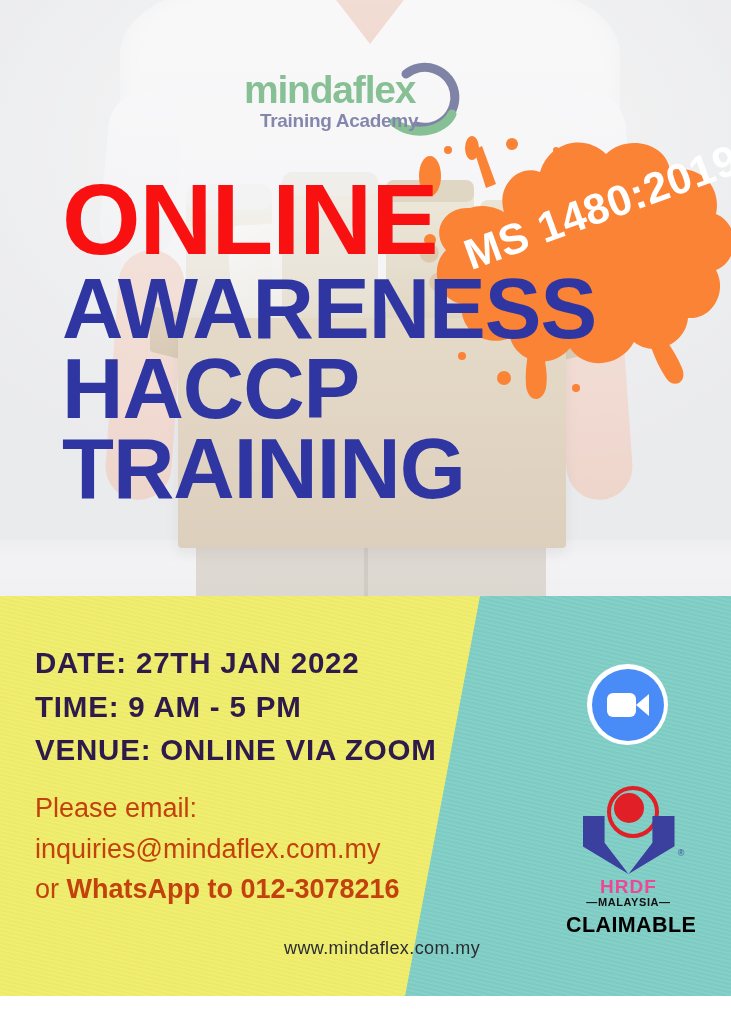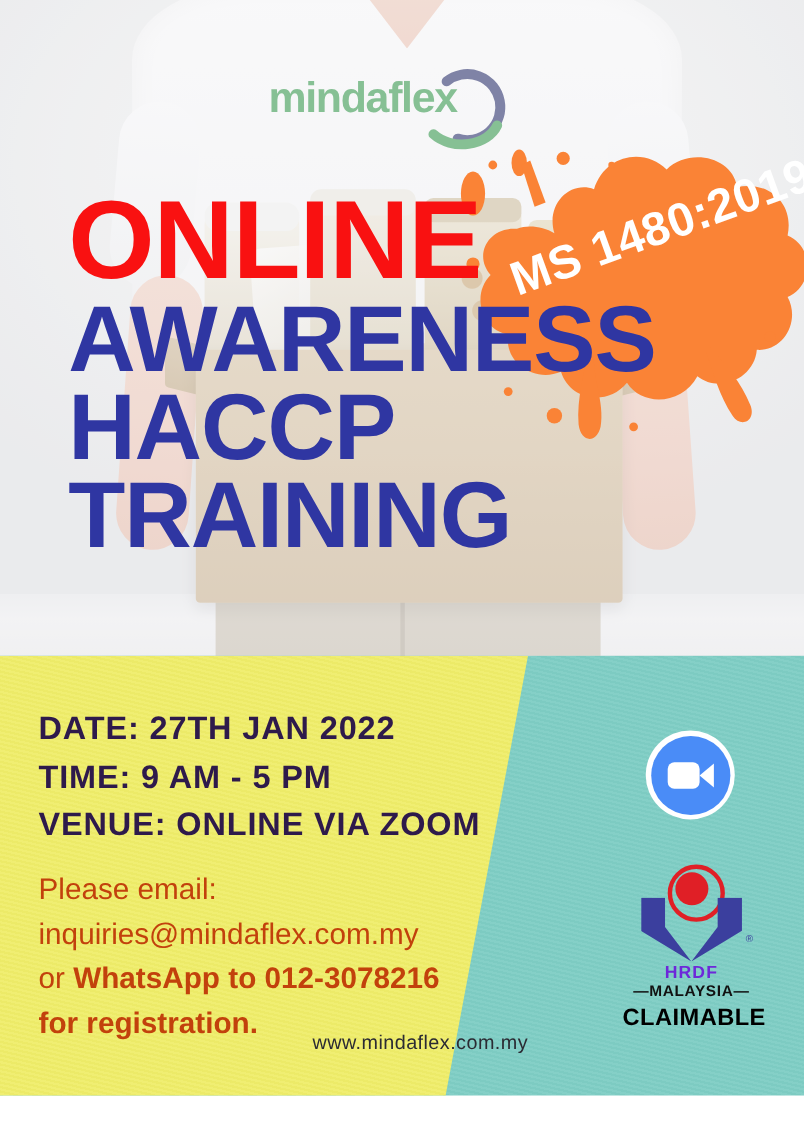--- a/index.html
+++ b/index.html
@@ -218,22 +218,22 @@
   .hrdf-dot{
     position:absolute;left:50%;top:7px;margin-left:-15px;
     width:30px;height:30px;border-radius:50%;background:#e01f26;
   }
   .hrdf-v{
     position:absolute;left:8px;top:30px;width:92px;height:58px;
     background:#3b3f9e;
     clip-path:polygon(0 0, 24% 0, 24% 46%, 50% 100%, 76% 46%, 76% 0, 100% 0, 100% 52%, 50% 100%, 50% 100%, 0 52%);
   }
   .hrdf-reg{position:absolute;right:-2px;bottom:16px;font-size:9px;color:#3b3f9e;}
-  .hrdf-name{font-size:16px;font-weight:800;color:#6d28d9;letter-spacing:1px;margin-top:2px;}
-  .hrdf-my{font-size:14px;font-weight:800;color:#111;letter-spacing:.6px;margin-top:-2px;}
+  .hrdf-name{font-size:19px;font-weight:800;color:#ec4899;letter-spacing:1px;margin-top:2px;}
+  .hrdf-my{font-size:11px;font-weight:800;color:#111;letter-spacing:.6px;margin-top:-2px;}
   .hrdf-claim{font-size:21.5px;font-weight:800;color:#000;letter-spacing:.4px;margin-top:5px;}
 
   
   .shirtlogo{
     position:absolute;left:236px;top:66px;width:226px;height:72px;
   }
   .sl-main{
     position:absolute;left:8px;top:2px;
     font-size:39px;font-weight:700;color:#2a9442;letter-spacing:-1.2px;
     font-family:"Liberation Sans", sans-serif;
@@ -265,20 +265,21 @@
     <div class="pantsplit"></div>
 
     <div class="shirtlogo">
       <div class="sl-swoosh">
         <svg width="84" height="84" viewBox="0 0 84 84">
           <path d="M20 14 A30 30 0 1 1 30 66" fill="none" stroke="#1d2463" stroke-width="9" stroke-linecap="round"></path>
           <path d="M8 62 A34 26 0 0 0 66 54" fill="none" stroke="#2a9442" stroke-width="9" stroke-linecap="round"></path>
         </svg>
       </div>
       <div class="sl-main">mindaflex</div>
+      <div class="sl-sub">Training Academy</div>
     </div>
 
     <div class="boxrim"></div>
     <div class="boxflapL"></div>
     <div class="boxflapR"></div>
     <div class="goods">
       <div class="jar j1"></div>
       <div class="j1lid"></div>
       <div class="bag"></div>
       <div class="jar j2"></div>
@@ -340,21 +341,20 @@
     <div class="details">
       <span class="row">DATE: 27TH JAN 2022</span>
       <span class="row">TIME: 9 AM - 5 PM</span>
       <span class="row">VENUE: ONLINE VIA ZOOM</span>
     </div>
 
     <div class="contact">
       <span class="row">Please email:</span>
       <span class="row">inquiries@mindaflex.com.my</span>
       <span class="row"><span>or </span><span class="b">WhatsApp to 012-3078216</span></span>
-      <span class="row b">for registration.</span>
     </div>
 
     <div class="weburl">www.mindaflex.com.my</div>
   </div>
 
   <div class="zoomlogo">
     <div class="zoomdisc">
       <div class="cam">
         <div class="cam-body"></div>
         <div class="cam-lens"></div>

